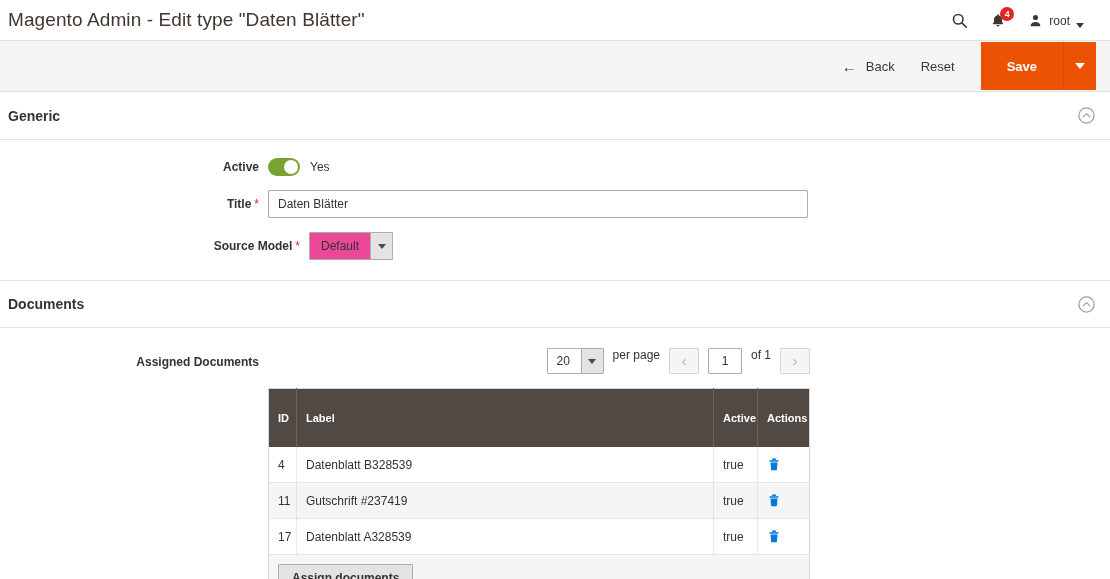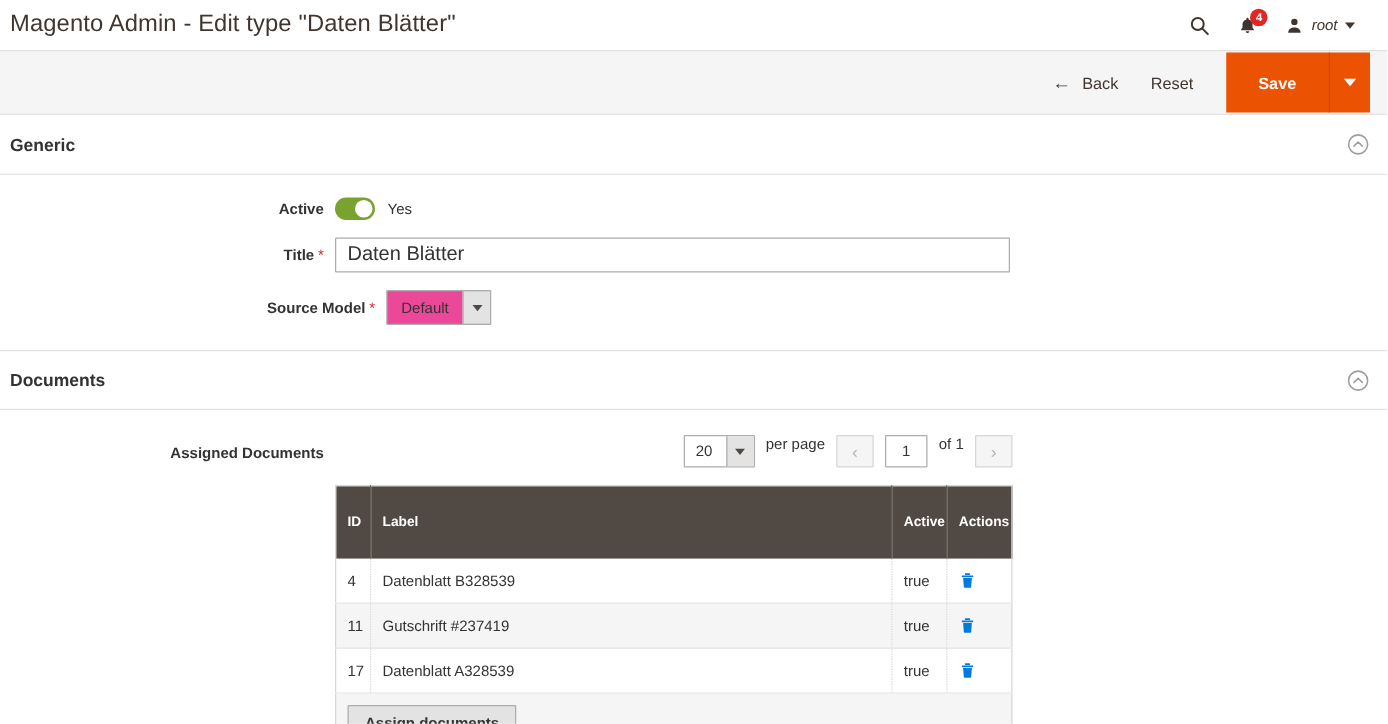--- a/index.html
+++ b/index.html
@@ -48,24 +48,23 @@
     border-radius: 7px;
     background: #e22626;
     color: #fff;
     font-size: 9px;
     line-height: 14px;
     text-align: center;
     padding: 0 3px;
     font-weight: 700;
   }
   .user-menu {
-    display: flex; align-items: center; gap: 6px;
+    display: flex; align-items: flex-end; gap: 6px;
     cursor: pointer;
     color: #41362f;
-    font-style: italic;
   }
   .user-name { font-size: 12px; color: #41362f; }
   .caret-down {
     width: 0; height: 0;
     border-left: 4px solid transparent;
     border-right: 4px solid transparent;
     border-top: 5px solid #41362f;
   }
 
   
@@ -178,21 +177,21 @@
     background: #ffffff;
   }
   .toggle-text { font-size: 12px; color: #333333; }
 
   .text-input {
     width: 540px;
     height: 28px;
     border: 1px solid #adadad;
     background: #ffffff;
     padding: 6px 9px;
-    font-size: 16px;
+    font-size: 12px;
     color: #333333;
     font-family: inherit;
     border-radius: 1px;
   }
 
   .select-box {
     display: flex;
     height: 28px;
     border: 1px solid #adadad;
     background: #ec4899;

